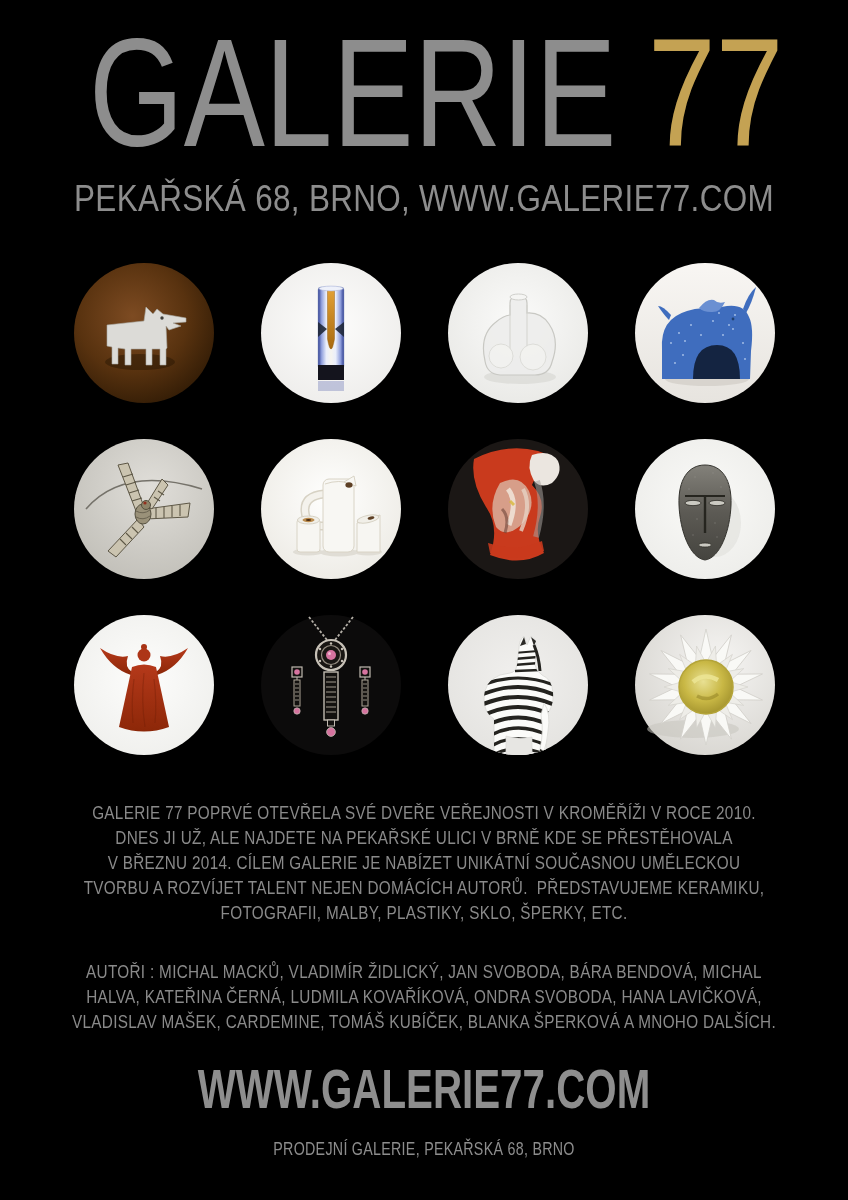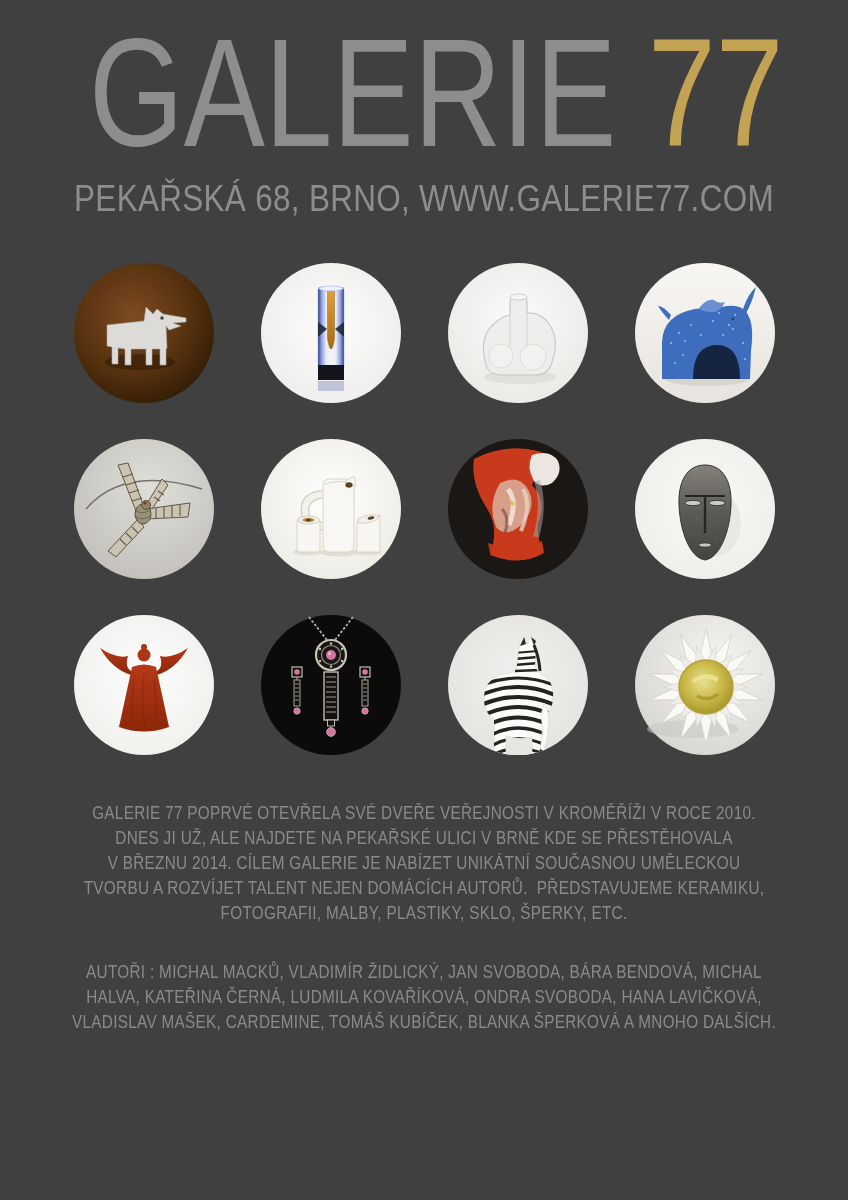--- a/index.html
+++ b/index.html
@@ -1,16 +1,16 @@
 <!DOCTYPE html>
 <html><head>
 <meta charset="utf-8">
 <style>
   html,body{margin:0;padding:0;background:#ffffff;}
-  .poster{position:relative;width:848px;height:1200px;margin:0 auto;background:#404040;
+  .poster{position:relative;width:848px;height:1200px;margin:0 auto;background:#000000;
           overflow:hidden;font-family:"Liberation Sans",sans-serif;}
   .condense{display:block;white-space:pre;}
   .title{ text-align:center;font-size:154px;line-height:1;font-weight:400;color:#8d8d8d;
           margin:16px 0 0 0;transform:scaleX(.79);}
   .t-gold{color:#c4a253;margin-left:.26em;}
   .subtitle{text-align:center;font-size:37px;line-height:1.15;color:#8d8d8d;margin-top:8px;
           transform:scaleX(.85);letter-spacing:.01em;}
   .grid{display:grid;grid-template-columns:repeat(4,140px);column-gap:47px;row-gap:36px;
           justify-content:center;margin-top:42px;}
   .tile{margin:0;width:140px;height:140px;}
@@ -416,14 +416,18 @@
     <p class="para condense">GALERIE 77 POPRVÉ OTEVŘELA SVÉ DVEŘE VEŘEJNOSTI V KROMĚŘÍŽI V ROCE 2010.
 DNES JI UŽ, ALE NAJDETE NA PEKAŘSKÉ ULICI V BRNĚ KDE SE PŘESTĚHOVALA
 V BŘEZNU 2014. CÍLEM GALERIE JE NABÍZET UNIKÁTNÍ SOUČASNOU UMĚLECKOU
 TVORBU A ROZVÍJET TALENT NEJEN DOMÁCÍCH AUTORŮ.  PŘEDSTAVUJEME KERAMIKU,
 FOTOGRAFII, MALBY, PLASTIKY, SKLO, ŠPERKY, ETC.</p>
     <p class="para authors condense">AUTOŘI : MICHAL MACKŮ, VLADIMÍR ŽIDLICKÝ, JAN SVOBODA, BÁRA BENDOVÁ, MICHAL
 HALVA, KATEŘINA ČERNÁ, LUDMILA KOVAŘÍKOVÁ, ONDRA SVOBODA, HANA LAVIČKOVÁ,
 VLADISLAV MAŠEK, CARDEMINE, TOMÁŠ KUBÍČEK, BLANKA ŠPERKOVÁ A MNOHO DALŠÍCH.</p>
   </section>
 
+  <footer>
+    <div class="url condense">WWW.GALERIE77.COM</div>
+    <div class="footnote condense">PRODEJNÍ GALERIE, PEKAŘSKÁ 68, BRNO</div>
+  </footer>
 
 </div>
 
 </body></html>

